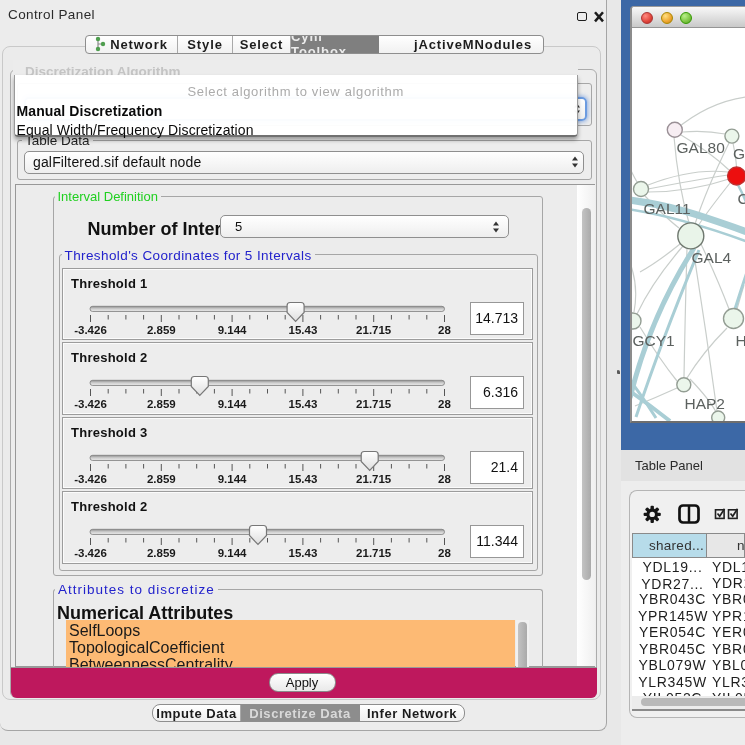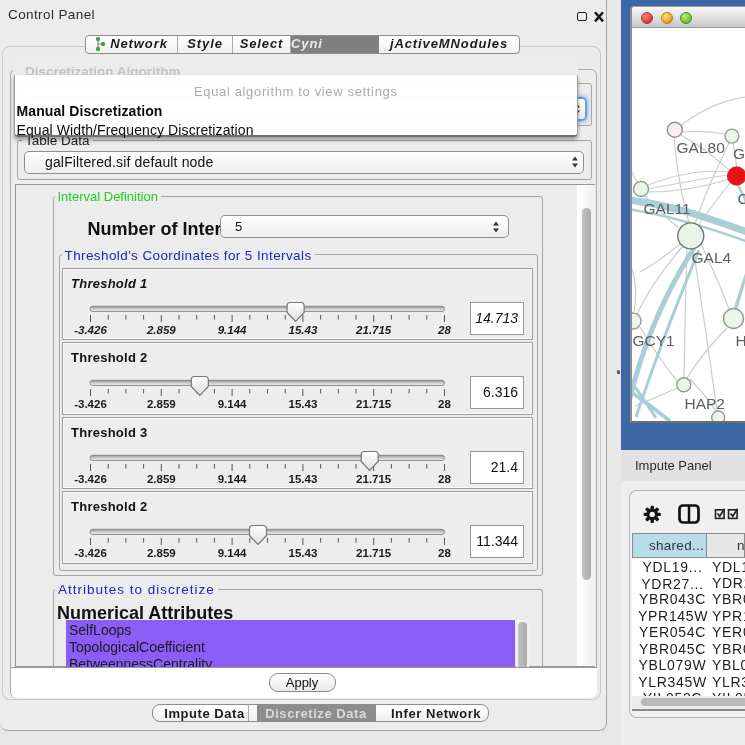--- a/index.html
+++ b/index.html
@@ -10,22 +10,22 @@
   background:#ececec; border-right:1px solid #a5a5a5; border-bottom:1px solid #a5a5a5;
   border-radius:0 0 8px 8px; }
 #cptitle { position:absolute; left:8px; top:7px; font-size:13.5px; color:#2b2b2b; letter-spacing:0.4px; }
 .winbtn-sq { position:absolute; left:577px; top:11.5px; width:9.5px; height:9.5px;
   border:1.6px solid #1d1d1d; border-radius:2px; }
 .winbtn-x { position:absolute; left:593.5px; top:11px; }
 
 #tabs { position:absolute; left:85px; top:34.5px; height:19.5px; z-index:5; display:flex;
   border:1px solid #8e8e8e; border-radius:4px; overflow:hidden;
   background:linear-gradient(#ffffff,#f1f1f1); font-size:13px; font-weight:bold; letter-spacing:0.9px; color:#1c1c1c; }
-#tabs .tab { display:flex; align-items:flex-start; justify-content:center;
-  border-right:1px solid #a9a9a9; height:100%;font-style:italic; }
+#tabs .tab { display:flex; align-items:center; justify-content:center;
+  border-right:1px solid #a9a9a9; height:100%; }
 #tabs .tab:last-child { border-right:none; }
 #tabs .sel { background:#7f7f7f; color:#ececec; border-right-color:#7f7f7f; }
 
 #outerpanel { position:absolute; left:2px; top:46px; width:599px; height:654px;
   border:1px solid #c9c9c9; border-radius:8px; background:#ebebeb; }
 #content { position:absolute; left:10px; top:69px; width:587px; height:629px;
   border:1px solid #ababab; border-radius:6px; background:#ededed; }
 .group { position:absolute; border:1px solid #a6a6a6; border-radius:3px; }
 .gtitle { position:absolute; font-size:13.5px; background:#ececec; padding:0 3px; white-space:nowrap; }
 .combo { position:absolute; background:linear-gradient(#ffffff,#eeeeee);
@@ -54,30 +54,30 @@
 .sbthumb { position:absolute; background:linear-gradient(90deg,#c3c3c3,#aaaaaa); border-radius:5px; }
 
 .tpanel { position:absolute; left:62px; width:471px; height:72.5px; background:#ededed;
   border:1px solid #9c9c9c; box-shadow:inset 0 0 0 1px #fbfbfb; }
 .tpanel .ttl { position:absolute; left:8px; top:7px; font-size:13px; font-weight:bold; color:#111; letter-spacing:0.25px; }
 .vbox { position:absolute; left:407px; top:33px; width:54px; height:33px; background:#fff;
   border:1px solid #979797; font-size:14px; color:#111; text-align:right;
   line-height:31px; padding-right:5px; }
 
 #applyrow { position:absolute; left:10.5px; top:667px; width:586px; height:30.5px;
-  background:#ffffff; border-top:1px solid #9a9a9a; border-radius:0 0 6px 6px; }
+  background:#be185d; border-top:1px solid #9a9a9a; border-radius:0 0 6px 6px; }
 #applybtn { position:absolute; left:258px; top:5px; width:67px; height:19px;
   background:linear-gradient(#ffffff,#e9e9e9); border:1px solid #8a8a8a; border-radius:9px;
   font-size:13px; color:#111; text-align:center; line-height:17px; }
 
 #btabs { position:absolute; left:152px; top:704px; height:18px; display:flex;
   border:1px solid #8e8e8e; border-radius:8px; overflow:hidden;
   background:linear-gradient(#ffffff,#efefef); font-size:13px; font-weight:bold; letter-spacing:0.55px; color:#1c1c1c; }
 #btabs .tab { display:flex; align-items:center; justify-content:center;
-  border-right:1px solid #a9a9a9; height:100%;margin-left:8px; }
+  border-right:1px solid #a9a9a9; height:100%; }
 #btabs .tab:last-child { border-right:none; }
 #btabs .sel { background:#8d8d8d; color:#d9d9d9; border-right-color:#8d8d8d; }
 
 #bluebg { position:absolute; left:621px; top:0; width:124px; height:450px; background:#3c68a6; }
 #netwin { position:absolute; left:630px; top:6px; width:115px; height:417px;
   background:#fff; border-left:2px solid #8c8c8c; border-top:1px solid #9a9a9a;
   border-bottom:2px solid #6e6e6e; border-radius:4px 0 0 0; }
 #nettitle { position:absolute; left:0; top:0; width:100%; height:21px;
   background:linear-gradient(#f8f8f8,#c9c9c9); border-bottom:1px solid #959595;
   border-radius:3px 0 0 0; }
@@ -116,57 +116,57 @@
       <line x1="3" y1="3" x2="3" y2="13" stroke="#8a8a8a" stroke-width="1.2"></line>
       <line x1="3" y1="8" x2="8" y2="8" stroke="#8a8a8a" stroke-width="1.2"></line>
       <circle cx="3" cy="3" r="2.2" fill="#4f9e4f"></circle>
       <circle cx="8" cy="8" r="2.2" fill="#4f9e4f"></circle>
       <circle cx="3" cy="13" r="2.2" fill="#4f9e4f"></circle>
     </svg>
     Network</div>
   <div class="tab" style="width:55px;">Style</div>
   <div class="tab" style="width:58px;">Select</div>
   <div class="tab sel" style="width:88px;">Cyni Toolbox</div>
-  <div class="tab" style="width:140px;">jActiveMNodules</div>
+  <div class="tab" style="width:140px;margin-left:24px;">jActiveMNodules</div>
 </div>
 
 <div class="group" style="left:16.5px; top:83px; width:575.5px; height:43px;"></div>
 <div class="abs" style="left:13px; top:60px; width:565px; height:16px; background:#ececec;"></div>
 <div class="gtitle" style="left:22px; top:64px; font-weight:bold; color:#c4c4c4; background:none;">Discretization Algorithm</div>
 <div class="combo" style="left:24px; top:97px; width:563px; height:24px;
   border:2px solid #6b9be0; box-shadow:0 0 4px 1px rgba(90,140,220,0.65);">
   <span class="arr"></span>
   </div>
 
 <div class="group" style="left:16.5px; top:139.5px; width:575.5px; height:40.5px;"></div>
 <div class="gtitle" style="left:22px; top:133px; color:#222;">Table Data</div>
-<div class="combo" style="left:24px; top:151px; width:560px; height:22.5px; padding-left:20px; font-size:14px; letter-spacing:0.15px;">
+<div class="combo" style="left:24px; top:151px; width:560px; height:22.5px; padding-left:8px; font-size:14px; letter-spacing:0.15px;">
   galFiltered.sif default node<span class="arr"></span></div>
 
 <div id="popup">
-  <div class="hint">Equal algorithm to view settings</div>
+  <div class="hint">Select algorithm to view algorithm</div>
   <div class="it1">Manual Discretization</div>
   <div class="it2">Equal Width/Frequency Discretization</div>
 </div>
 
 <div id="scrollpane"></div>
 <div class="sbtrack" style="left:576.5px; top:185px; width:18px; height:481px;"></div>
 <div class="sbthumb" style="left:581.5px; top:208px; width:9px; height:372px;"></div>
 
 <div class="group" style="left:52.5px; top:196px; width:490.5px; height:379.5px;"></div>
 <div class="gtitle" style="left:54.5px; top:189px; color:#20d020; font-size:13px;">Interval Definition</div>
 <div class="abs" style="left:87.5px; top:219px; font-size:18px; font-weight:bold; color:#111;">Number of Intervals</div>
 <div class="combo" style="left:220px; top:215px; width:289px; height:23px; padding-left:14px;">
   5<span class="arr" style="right:9px;"></span></div>
 
 <div class="group" style="left:59px; top:254px; width:479px; height:317px;"></div>
 <div class="gtitle" style="left:61.5px; top:247.5px; color:#2222cc; letter-spacing:0.4px;">Threshold's Coordinates for 5 Intervals</div>
 
 <div id="tpanels">
-    <div class="tpanel" style="top:267.8px;font-style:italic;">
+    <div class="tpanel" style="top:267.8px;">
       <div class="ttl">Threshold 1</div>
       <svg style="position:absolute;left:0;top:0;" width="469" height="71" viewBox="0 0 469 71">
         <defs>
           <linearGradient id="tg0" x1="0" y1="0" x2="0" y2="1">
             <stop offset="0" stop-color="#8e8e8e"></stop>
             <stop offset="0.5" stop-color="#cfcfcf"></stop>
             <stop offset="1" stop-color="#e8e8e8"></stop>
           </linearGradient>
           <linearGradient id="th0" x1="0" y1="0" x2="0" y2="1">
             <stop offset="0" stop-color="#ffffff"></stop>
@@ -341,22 +341,22 @@
         <text x="381.5" y="65" text-anchor="middle" font-size="11.5" font-weight="bold" fill="#1a1a1a" font-family="Liberation Sans, sans-serif">28</text>
         <path d="M 186.5,43.5 L 186.5,36.5 Q 186.5,33.5 189.5,33.5 L 200.5,33.5 Q 203.5,33.5 203.5,36.5 L 203.5,43.5 L 195,52.5 Z" fill="url(#th3)" stroke="#777" stroke-width="1.2"></path>
       </svg>
       <div class="vbox">11.344</div>
     </div>
   </div>
 
 <div class="group" style="left:52.5px; top:589px; width:490px; height:100px; border-bottom:none;"></div>
 <div class="gtitle" style="left:55px; top:582px; color:#2222cc; letter-spacing:1px;">Attributes to discretize</div>
 <div class="abs" style="left:57px; top:602.5px; font-size:18px; font-weight:bold; color:#111;">Numerical Attributes</div>
-<div class="abs" style="left:66px; top:620px; width:449px; height:47px; background:#8b5cf6; overflow:hidden;
-  font-size:14px; color:#1a1a1a;">
+<div class="abs" style="left:66px; top:620px; width:449px; height:47px; background:#fdba74; overflow:hidden;
+  font-size:16px; color:#1a1a1a;">
   <div style="padding:2px 0 0 3px; line-height:17.2px;">SelfLoops<br>TopologicalCoefficient<br>BetweennessCentrality</div>
 </div>
 <div class="sbtrack" style="left:516px; top:620px; width:13px; height:47px; background:#f1f1f1;"></div>
 <div class="sbthumb" style="left:518px; top:622px; width:9px; height:45px; border-radius:4px 4px 0 0;"></div>
 
 <div id="applyrow">
     <div id="applybtn">Apply</div>
   </div>
 <div id="btabs">
   <div class="tab" style="width:88px;">Impute Data</div>
@@ -426,21 +426,21 @@
     <text x="737.5" y="204">C</text>
     <text x="643.5" y="213.5">GAL11</text>
     <text x="691.5" y="262.5">GAL4</text>
     <text x="632.5" y="345.5">GCY1</text>
     <text x="735.5" y="345.5">H</text>
     <text x="684.5" y="408.5">HAP2</text>
   </g>
 </svg>
 
 <div id="tpbar">
-    <div>Impute Panel</div>
+    <div>Table Panel</div>
   </div>
 <div id="tpbelow"></div>
 <div id="tablebox"></div>
 <svg class="abs" style="left:640px; top:503px;" width="105" height="24" viewBox="0 0 105 24">
   <g transform="translate(12.2,11.4)">
     <g fill="#161616">
       <circle r="5.8"></circle>
       <g>
         <rect x="-1.7" y="-8.6" width="3.4" height="4.5" rx="1"></rect>
         <rect x="-1.7" y="-8.6" width="3.4" height="4.5" rx="1" transform="rotate(45)"></rect>

